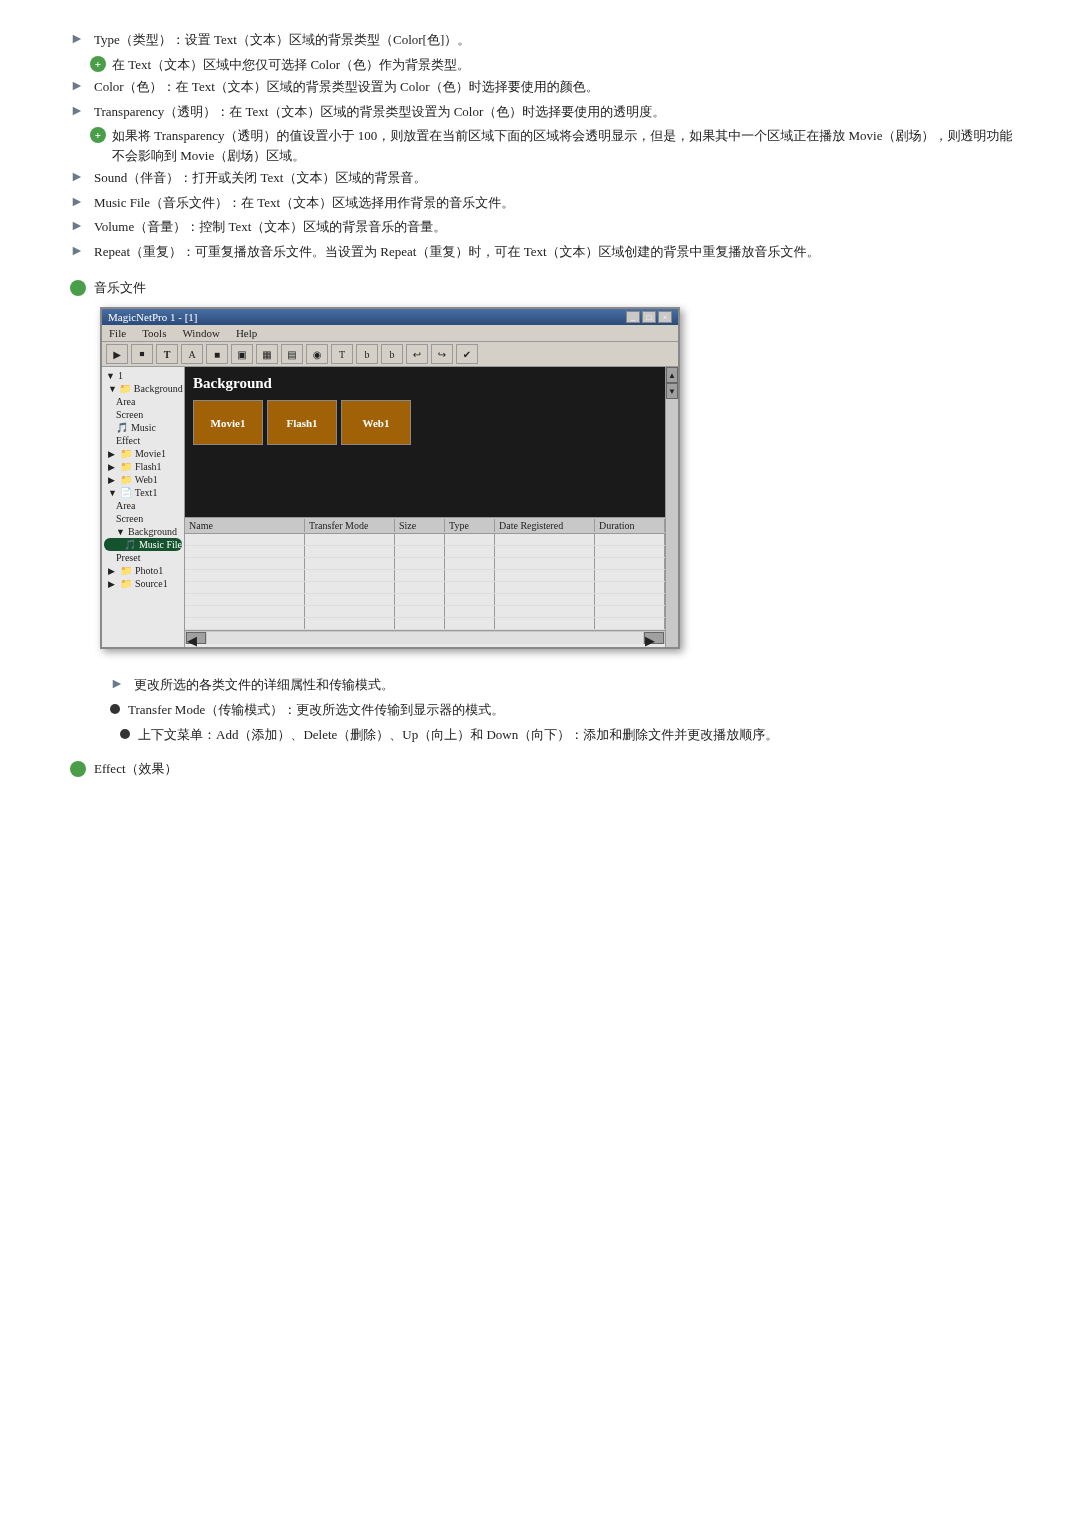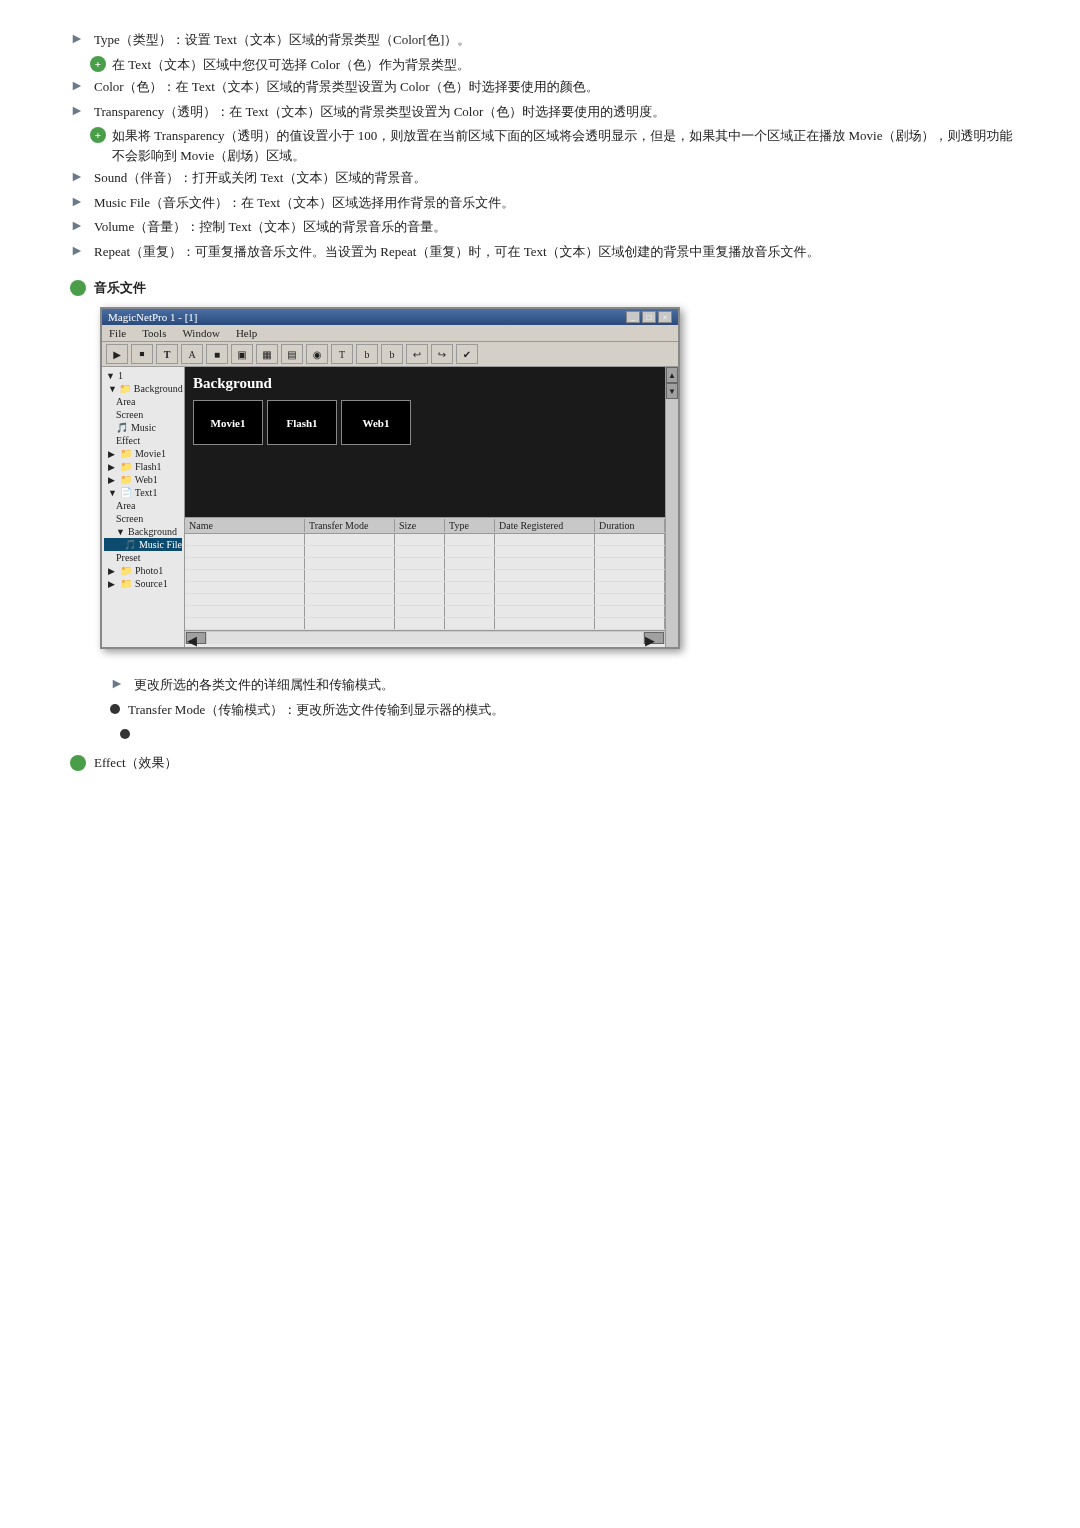--- a/index.html
+++ b/index.html
@@ -75,21 +75,21 @@
     .music-file-icon {
       width: 16px;
       height: 16px;
       background: #4a9e4a;
       border-radius: 50%;
       margin-right: 8px;
       flex-shrink: 0;
     }
 
     .music-file-label {
-      font-weight: bold;
+      font-weight: normal;
       font-size: 13px;
     }
 
     
     .software-window {
       width: 580px;
       margin: 10px auto 26px 40px;
       border: 2px solid #888;
       background: #c8c8c8;
       box-shadow: 3px 3px 8px rgba(0,0,0,0.4);
@@ -174,22 +174,23 @@
 
     .tree-item {
       padding: 1px 2px;
       display: flex;
       align-items: center;
       gap: 2px;
       white-space: nowrap;
     }
 
     .tree-item.selected {
-      background: #0c4a6e;
+      background: #14532d;
       color: white;
+      border-radius: 6px;
     }
 
     .tree-icon {
       font-size: 9px;
       width: 10px;
     }
 
     .tree-indent-1 { padding-left: 4px; }
     .tree-indent-2 { padding-left: 12px; }
     .tree-indent-3 { padding-left: 20px; }
@@ -216,21 +217,21 @@
 
     .grid-row {
       display: flex;
       gap: 4px;
       margin-bottom: 4px;
     }
 
     .grid-cell {
       width: 70px;
       height: 45px;
-      background: #000000;
+      background: #a16207;
       border: 1px solid #888;
       display: flex;
       align-items: center;
       justify-content: center;
       color: white;
       font-size: 11px;
       font-weight: bold;
       cursor: pointer;
     }
 
@@ -614,19 +615,20 @@
 
   <div class="desc-item">
     <div class="desc-bullet"></div>
     <div class="desc-text">Transfer Mode（传输模式）：更改所选文件传输到显示器的模式。</div>
   </div>
 
 
 
   <div class="desc-sub">
     <div class="desc-bullet"></div>
+    <div class="desc-text">上下文菜单：Add（添加）、Delete（删除）、Up（向上）和 Down（向下）：添加和删除文件并更改播放顺序。</div>
   </div>
 </div>
 
 <div class="effect-section">
   <div class="effect-icon"></div>
   <span>Effect（效果）</span>
 </div>
 
 </body></html>

